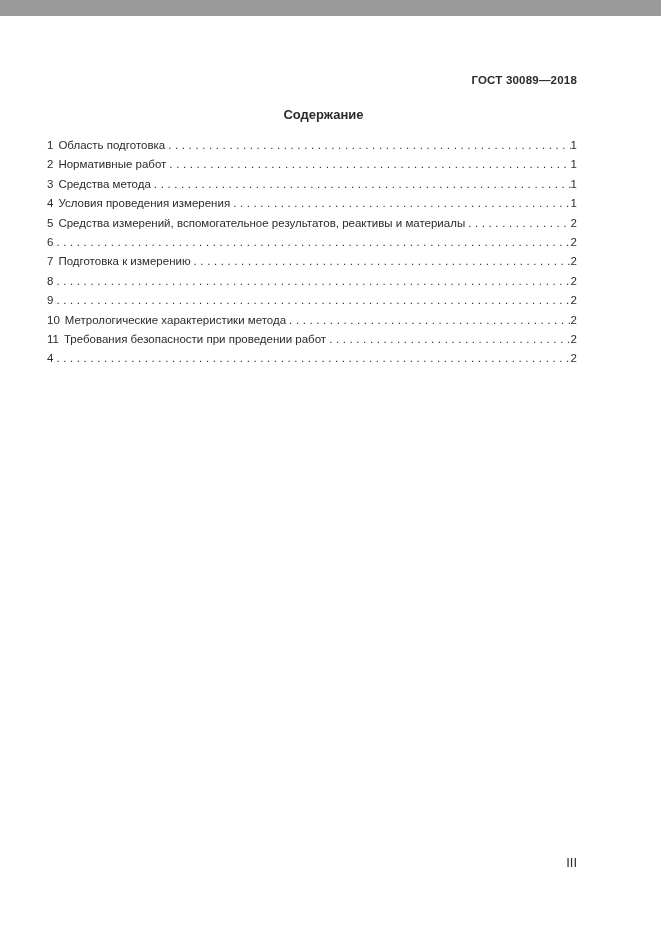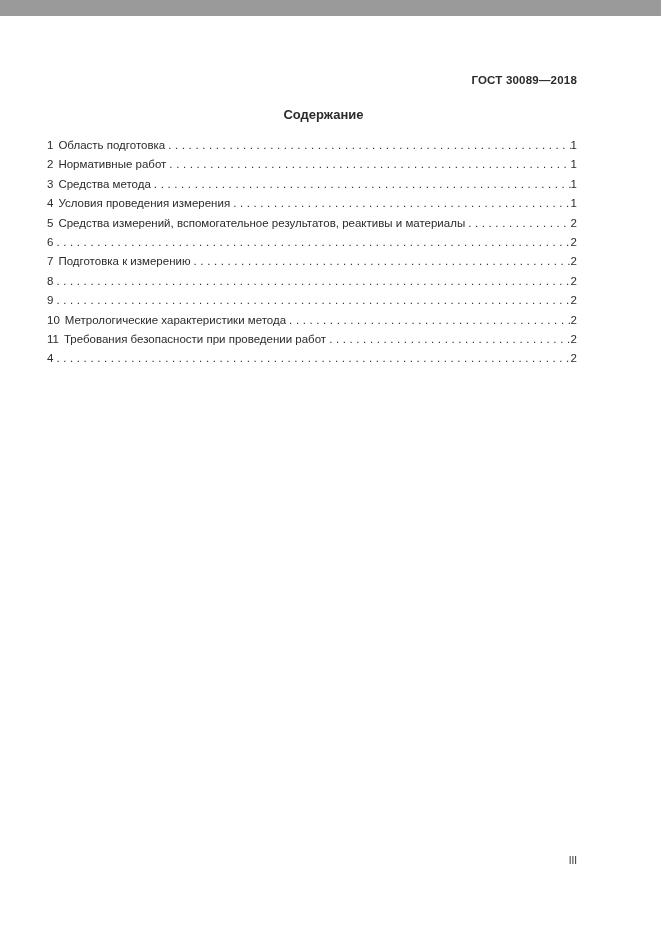--- a/index.html
+++ b/index.html
@@ -64,21 +64,21 @@
     margin-left: 3px;
     min-width: 10px;
   }
   .toc-page {
     flex: none;
   }
   .footer-page-num {
     position: absolute;
     top: 839px;
     right: 84px;
-    font-size: 10px;
+    font-size: 13px;
   }
 </style>
 </head>
 <body>
 
 <div class="page">
 
   <div class="doc-number">ГОСТ 30089—2018</div>
 
   <div class="doc-title">Содержание</div>

